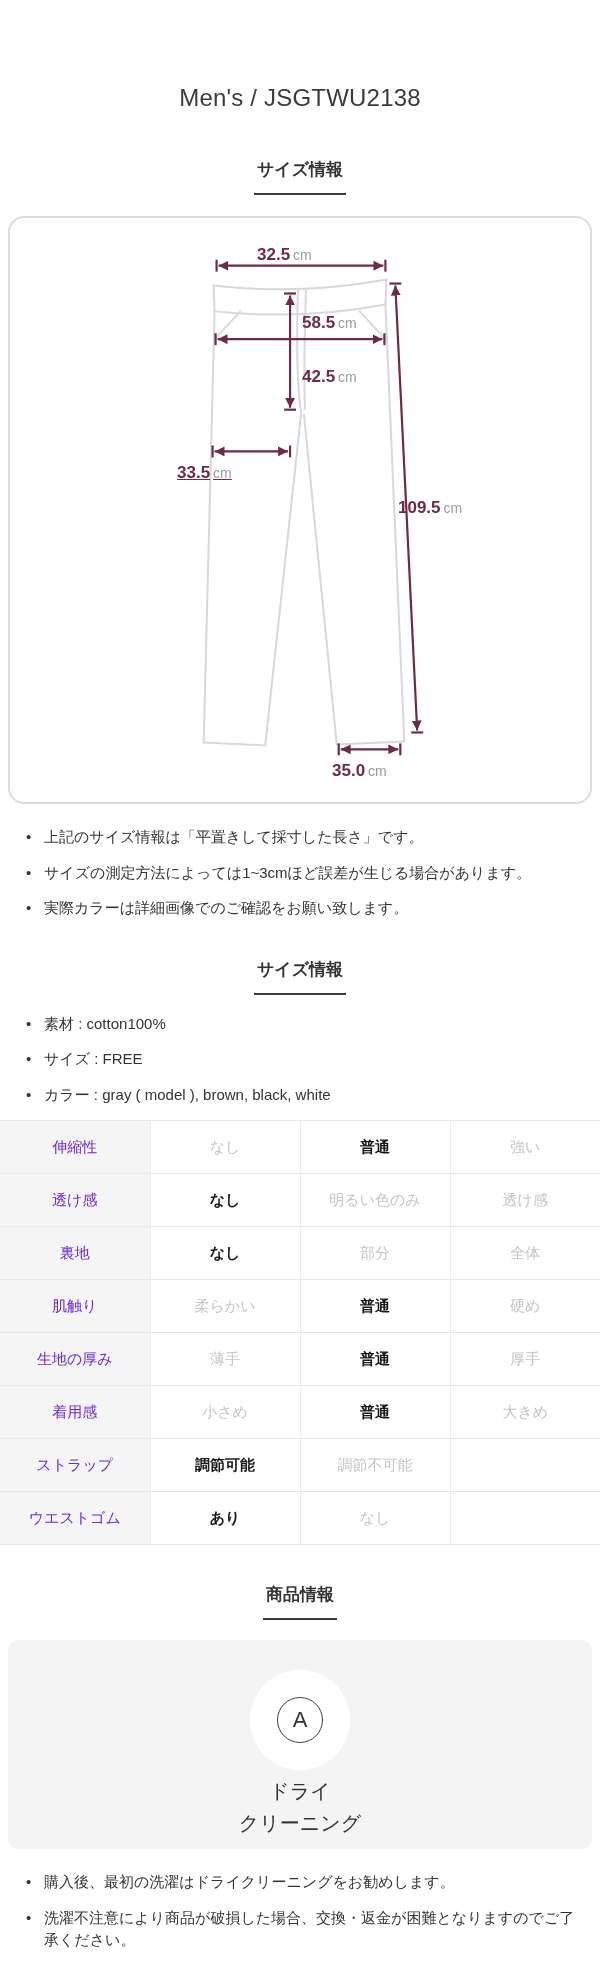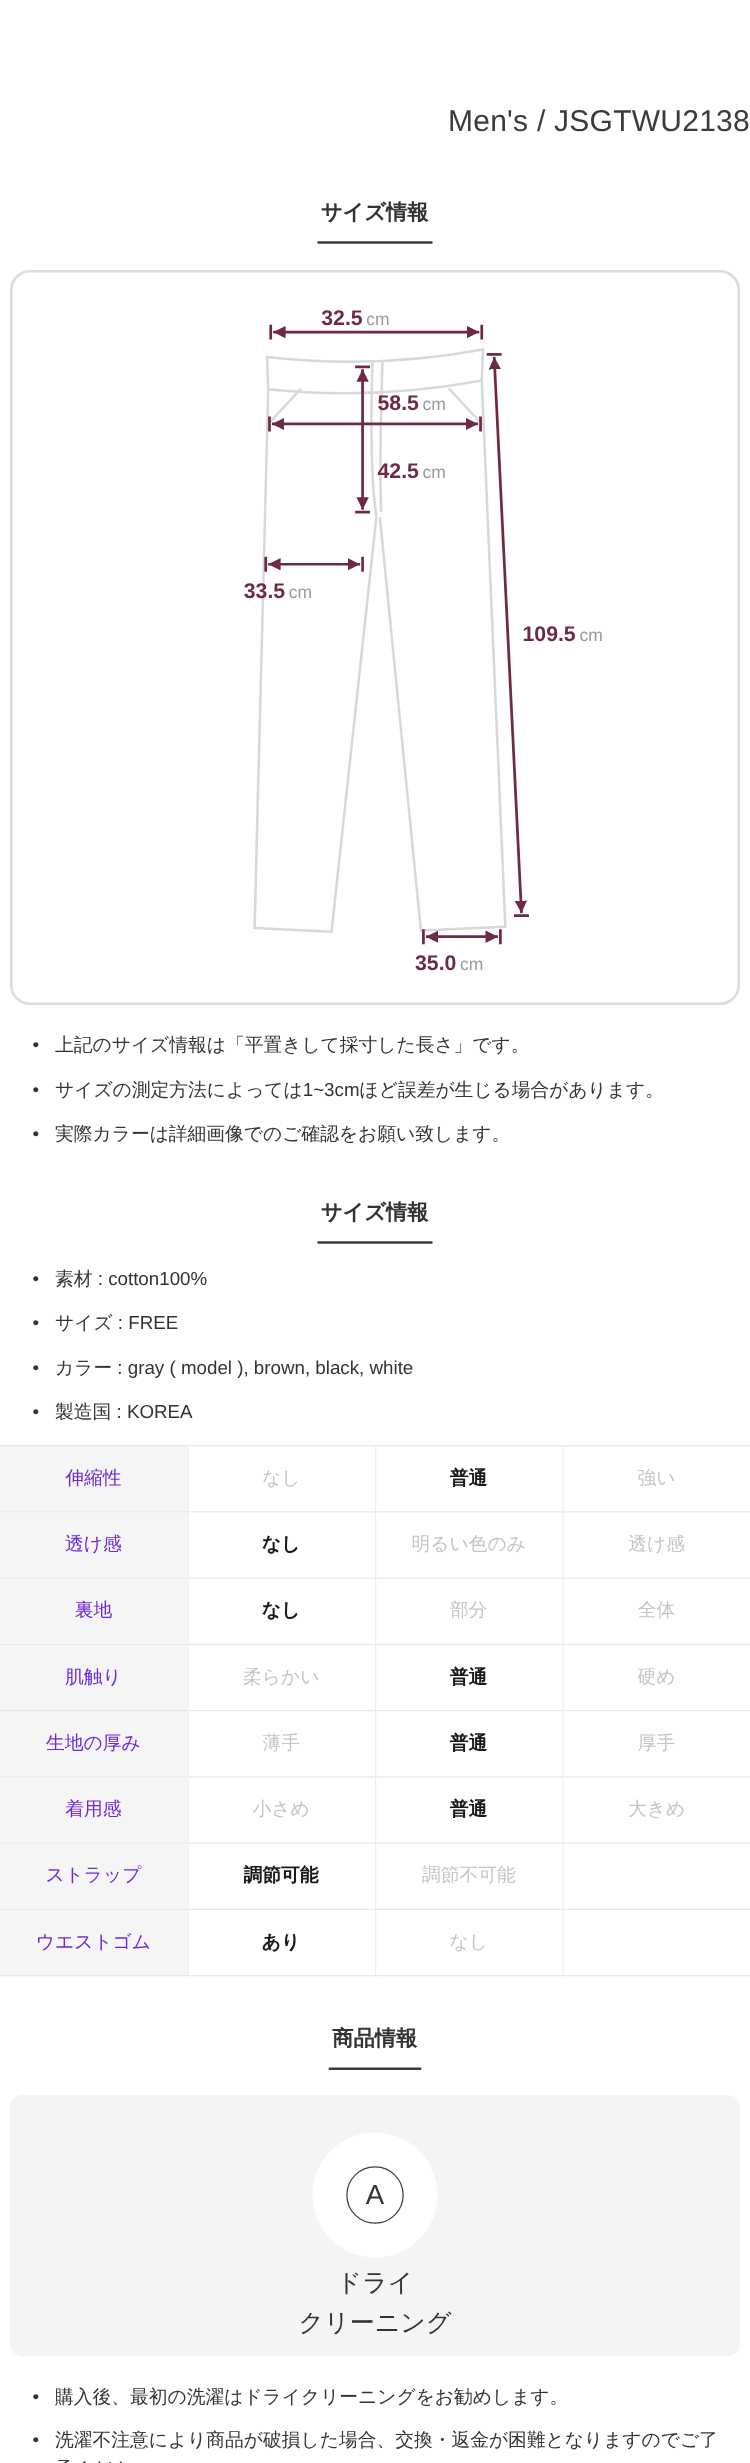--- a/index.html
+++ b/index.html
@@ -3,21 +3,21 @@
 <meta charset="utf-8">
 <style>
   html,body { margin:0; padding:0; background:#fff; }
   body {
     width:600px;
     font-family:"Liberation Sans","DejaVu Sans",sans-serif;
     color:#333;
   }
   .page-title {
     padding-top:84px;
-    text-align:right;
+    text-align:center;
     font-size:24px;
     color:#3b3b3b;
     font-weight:400;
     letter-spacing:.2px;
   }
   .section-head-wrap { text-align:center; }
   .sh1 { margin-top:46px; }
   .sh2 { margin-top:38px; }
   .sh3 { margin-top:38px; }
   .section-head {
@@ -171,45 +171,44 @@
 
   <div class="mlabel" style="left:247px; top:28px;">
     <span>32.5</span><span class="unit">cm</span>
   </div>
   <div class="mlabel" style="left:292px; top:96px;">
     <span>58.5</span><span class="unit">cm</span>
   </div>
   <div class="mlabel" style="left:292px; top:150px;">
     <span>42.5</span><span class="unit">cm</span>
   </div>
-  <div class="mlabel" style="left:185px; top:246px;">
+  <div class="mlabel" style="left:167px; top:246px;text-decoration:underline;">
     <span>33.5</span><span class="unit">cm</span>
   </div>
-  <div class="mlabel" style="left:408px; top:281px;">
+  <div class="mlabel" style="left:388px; top:281px;">
     <span>109.5</span><span class="unit">cm</span>
   </div>
   <div class="mlabel" style="left:322px; top:544px;">
     <span>35.0</span><span class="unit">cm</span>
   </div>
 </div>
 
 <ul class="notes">
   <li>上記のサイズ情報は「平置きして採寸した長さ」です。</li>
   <li>サイズの測定方法によっては1~3cmほど誤差が生じる場合があります。</li>
   <li>実際カラーは詳細画像でのご確認をお願い致します。</li>
 </ul>
 
 <div class="section-head-wrap sh2">
   <span class="section-head">サイズ情報</span>
 </div>
 <ul class="notes info-list">
   <li><span>素材</span><span> : </span><span>cotton100%</span></li>
   <li><span>サイズ</span><span> : </span><span>FREE</span></li>
   <li><span>カラー</span><span> : </span><span>gray ( model ),  brown,  black,  white</span></li>
-  <li><span>製造国</span><span> : </span><span>KOREA</span></li>
 </ul>
 
 <table class="attr-table">
   <tbody>
       <tr>
         <td class="attr-label">伸縮性</td>
         <td class="attr-option">なし</td>
         <td class="attr-option selected">普通</td>
         <td class="attr-option">強い</td>
       </tr>

